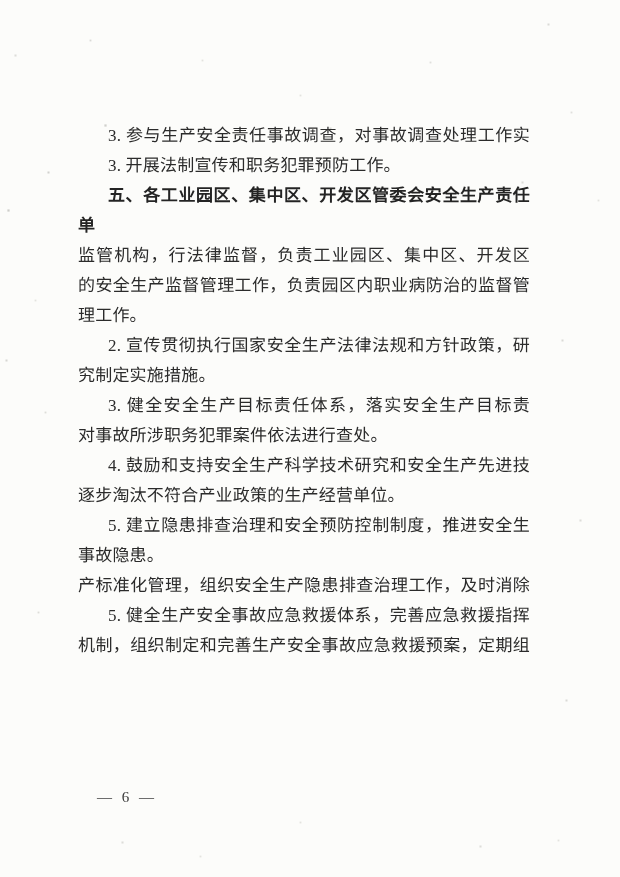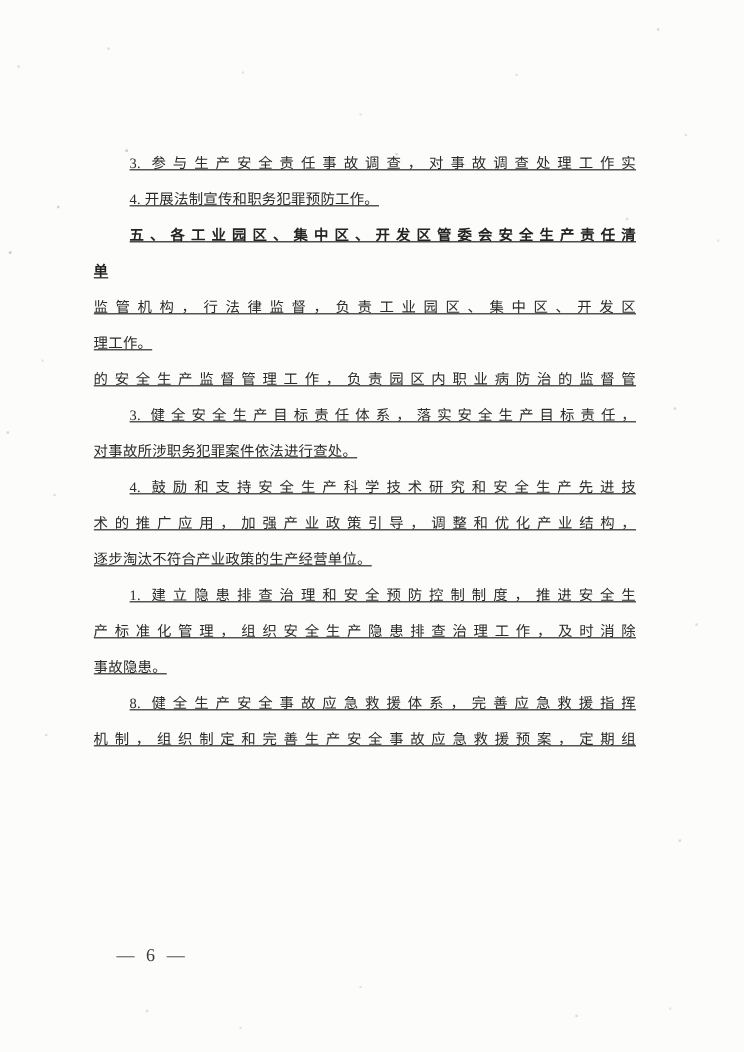--- a/index.html
+++ b/index.html
@@ -51,26 +51,25 @@
     position: absolute;
     left: 78px;
     top: 121px;
     width: 452px;
     color: #2b2b2b;
   }
   .paragraph { margin: 0; padding: 0; }
   .line {
     height: 30px;
     line-height: 30px;
-    font-size: 12px;
+    font-size: 17px;
     letter-spacing: 0.2px;
     white-space: normal;
     overflow: hidden;
     text-align: left;
-    text-decoration: underline;
   }
   .line.justify {
     text-align: justify;
     text-align-last: justify;
   }
   .line.indent {
     padding-left: 30px;
   }
   .line.heading {
     font-family: "Liberation Sans", "DejaVu Sans", sans-serif;
@@ -91,44 +90,47 @@
 </head>
 <body style="background: rgb(252, 252, 250);">
 
 <div class="noise"></div>
 
 <div class="content" id="doc-content" style="color: rgb(43, 43, 43);">
     <div class="paragraph">
       <div class="line indent justify">3. 参与生产安全责任事故调查，对事故调查处理工作实</div>
     </div>
     <div class="paragraph">
-      <div class="line indent">4. 开展法制宣传和职务犯罪预防工作。</div>
+      <div class="line indent">3. 开展法制宣传和职务犯罪预防工作。</div>
     </div>
     <div class="paragraph">
       <div class="line indent justify heading">五、各工业园区、集中区、开发区管委会安全生产责任清</div>
       <div class="line heading">单</div>
     </div>
     <div class="paragraph">
       <div class="line justify">监管机构，行法律监督，负责工业园区、集中区、开发区</div>
+      <div class="line justify">的安全生产监督管理工作，负责园区内职业病防治的监督管</div>
       <div class="line">理工作。</div>
-      <div class="line justify">的安全生产监督管理工作，负责园区内职业病防治的监督管</div>
+    </div>
+    <div class="paragraph">
+      <div class="line indent justify">2. 宣传贯彻执行国家安全生产法律法规和方针政策，研</div>
+      <div class="line">究制定实施措施。</div>
     </div>
     <div class="paragraph">
       <div class="line indent justify">3. 健全安全生产目标责任体系，落实安全生产目标责任，</div>
       <div class="line">对事故所涉职务犯罪案件依法进行查处。</div>
     </div>
     <div class="paragraph">
       <div class="line indent justify">4. 鼓励和支持安全生产科学技术研究和安全生产先进技</div>
-      <div class="line justify">术的推广应用，加强产业政策引导，调整和优化产业结构，</div>
       <div class="line">逐步淘汰不符合产业政策的生产经营单位。</div>
     </div>
     <div class="paragraph">
-      <div class="line indent justify">1. 建立隐患排查治理和安全预防控制制度，推进安全生</div>
+      <div class="line indent justify">5. 建立隐患排查治理和安全预防控制制度，推进安全生</div>
+      <div class="line">事故隐患。</div>
       <div class="line justify">产标准化管理，组织安全生产隐患排查治理工作，及时消除</div>
-      <div class="line">事故隐患。</div>
     </div>
     <div class="paragraph">
-      <div class="line indent justify">8. 健全生产安全事故应急救援体系，完善应急救援指挥</div>
+      <div class="line indent justify">5. 健全生产安全事故应急救援体系，完善应急救援指挥</div>
       <div class="line justify">机制，组织制定和完善生产安全事故应急救援预案，定期组</div>
     </div>
   </div>
 
 <div class="page-footer">— 6 —</div>
 
 </body></html>

